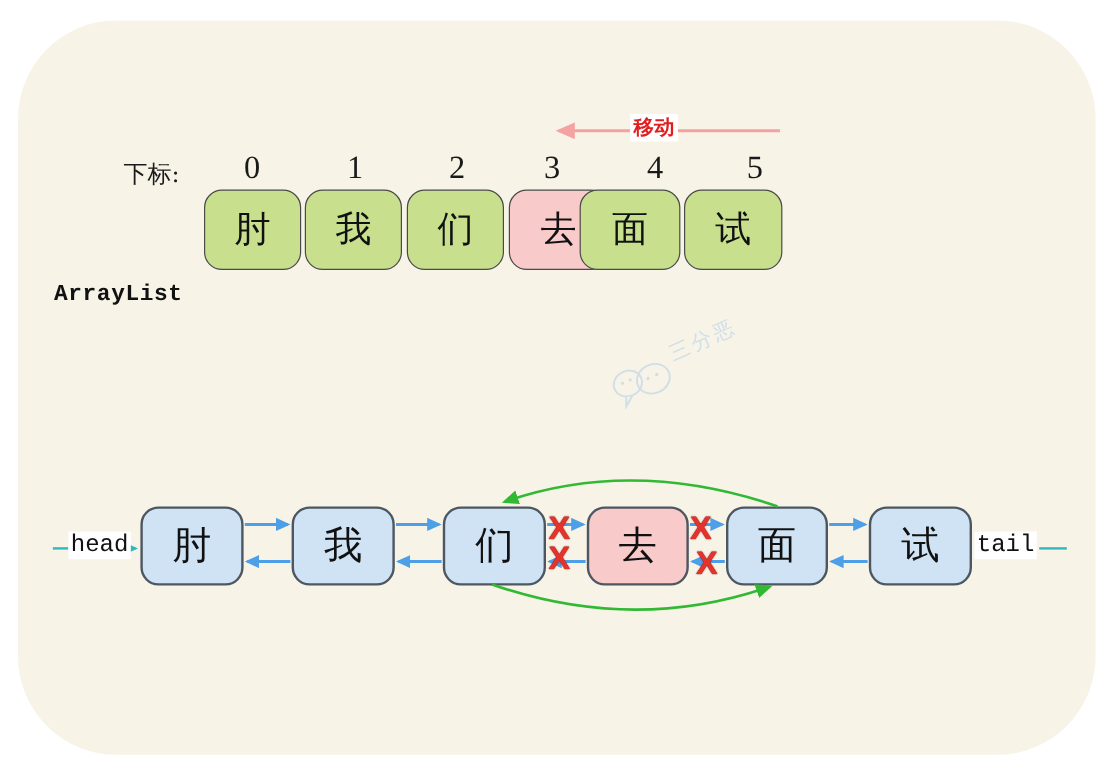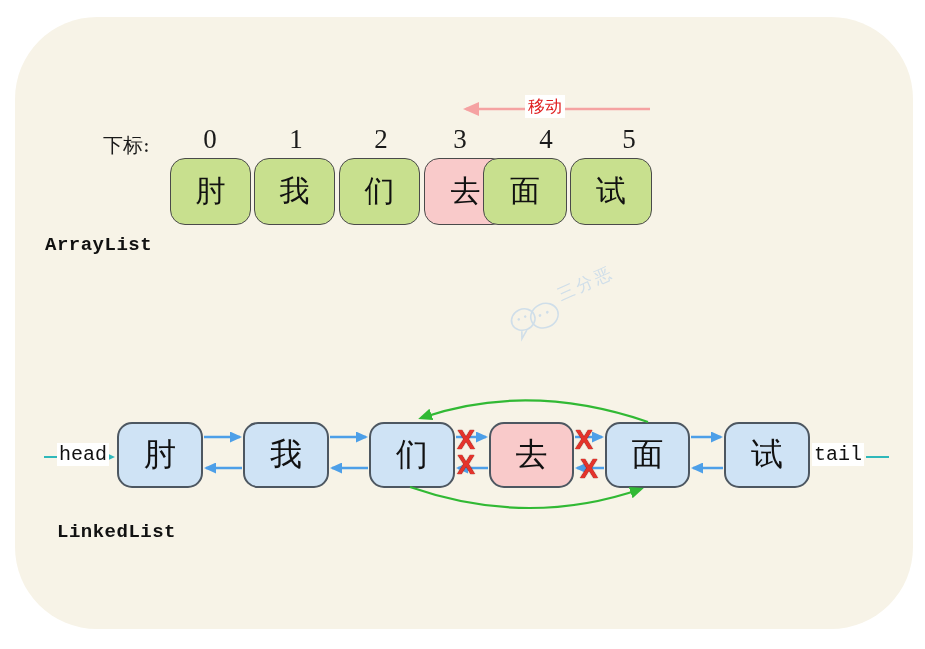--- a/index.html
+++ b/index.html
@@ -5,21 +5,21 @@
   html,body{margin:0;padding:0;background:#ffffff;}
   #canvas{position:relative;width:925px;height:649px;background:#ffffff;overflow:hidden;
           font-family:"Liberation Sans",sans-serif;}
   #panel{position:absolute;left:15px;top:17px;width:898px;height:612px;border-radius:82px;
          background:#f7f3e7;}
   .abs{position:absolute;}
   
   #title{left:380px;top:55px;width:115px;text-align:center;font-size:32px;color:#141414;
          font-family:"DejaVu Serif","Liberation Serif",serif;z-index:3;}
   
-  #move-label{left:525px;top:95px;background:#ffffff;color:#e02020;font-weight:normal;
+  #move-label{left:525px;top:95px;background:#ffffff;color:#e02020;font-weight:bold;
               font-size:17px;padding:0 3px;z-index:3;
               font-family:"DejaVu Serif","Liberation Serif",serif;}
   
   #index-caption{left:103px;top:132px;font-size:20px;color:#1a1a1a;z-index:3;
                  font-family:"DejaVu Serif","Liberation Serif",serif;}
   .idx{top:124px;width:40px;text-align:center;font-size:27px;color:#1a1a1a;z-index:3;
        font-family:"Liberation Serif",serif;}
   #idx0{left:190px}#idx1{left:276px}#idx2{left:361px}#idx3{left:440px}#idx4{left:526px}#idx5{left:609px}
   
   .acell{top:158px;height:67px;border:1.6px solid #4a4a4a;border-radius:15px;
@@ -152,14 +152,13 @@
   <div class="abs lnode bluec" id="ln5">试</div>
 
   <div class="abs ptr-label" id="head-label">head</div>
   <div class="abs ptr-label" id="tail-label">tail</div>
 
   <div class="abs xmark" id="x1">X</div>
   <div class="abs xmark" id="x2">X</div>
   <div class="abs xmark" id="x3">X</div>
   <div class="abs xmark" id="x4">X</div>
 
-  <div class="abs section-label" id="linkedlist-label">LinkedList</div>
 </div>
 
 </body></html>

